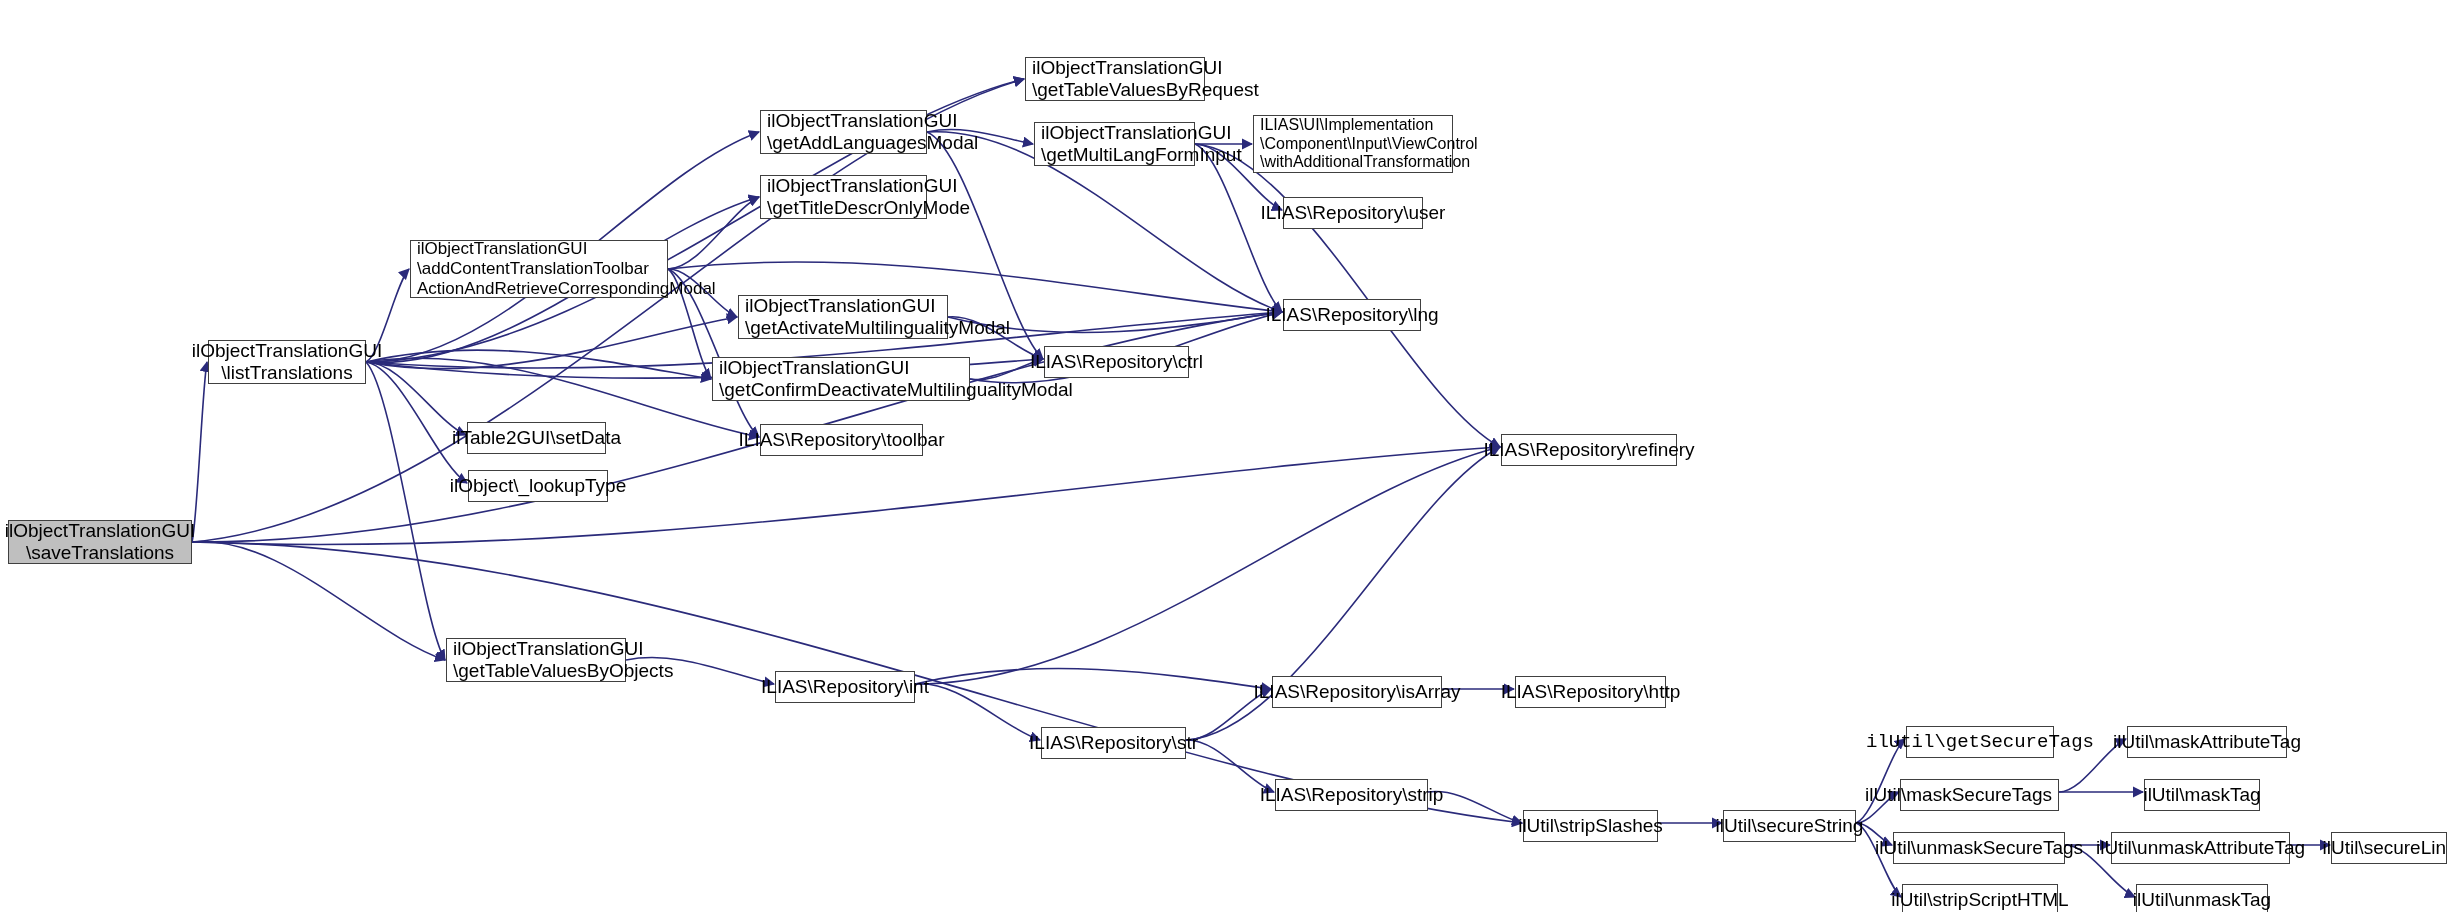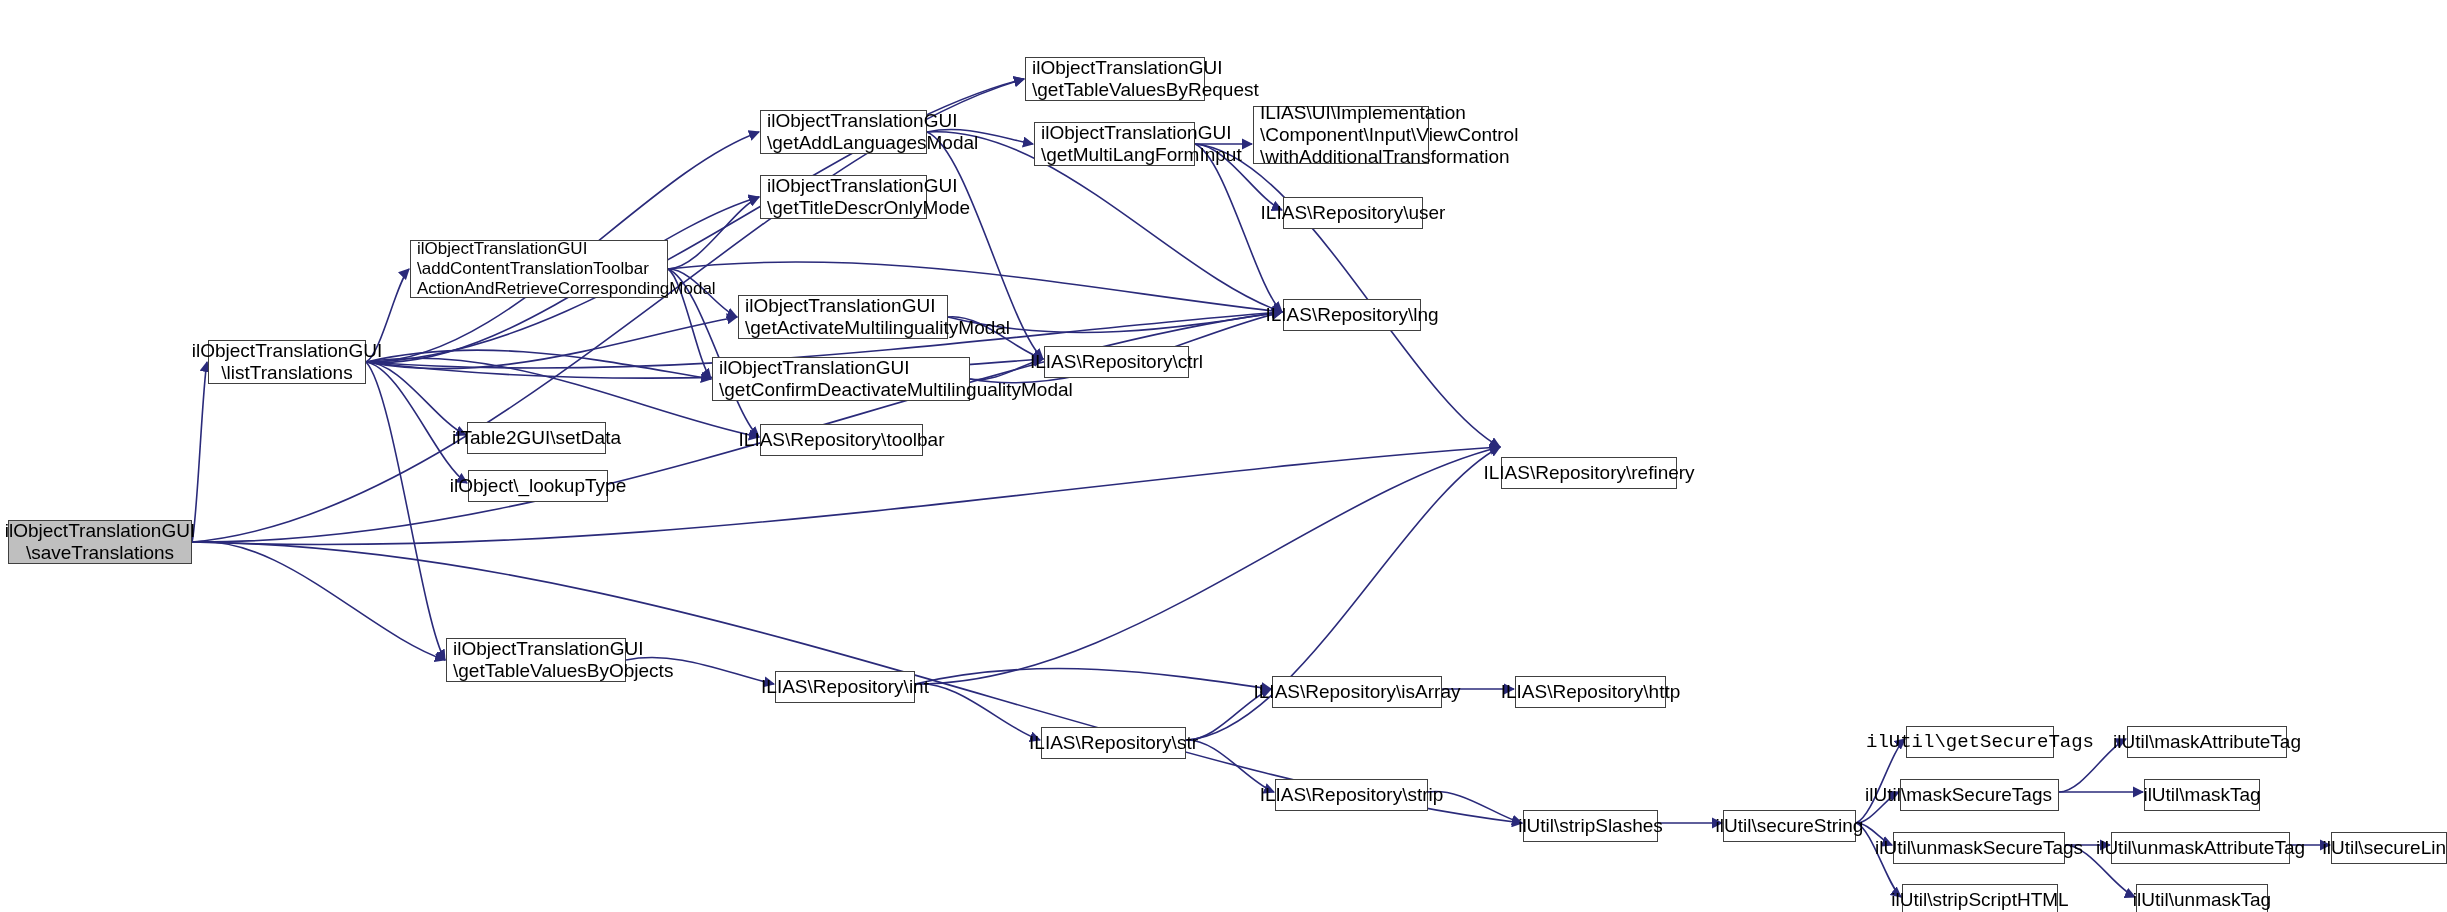--- a/index.html
+++ b/index.html
@@ -108,28 +108,28 @@
       </g>
   </svg>
   <div id="node-layer">
       <div class="node root" style="left: 8px; top: 520px; width: 184px; height: 44px;"><span class="ln">ilObjectTranslationGUI</span><span class="ln">\saveTranslations</span></div>
       <div class="node" style="left: 208px; top: 340px; width: 158px; height: 44px;"><span class="ln">ilObjectTranslationGUI</span><span class="ln">\listTranslations</span></div>
       <div class="node" style="left: 410px; top: 240px; width: 258px; height: 58px; font-size: 17px;"><span class="ln l">ilObjectTranslationGUI</span><span class="ln l">\addContentTranslationToolbar</span><span class="ln l">ActionAndRetrieveCorrespondingModal</span></div>
       <div class="node" style="left: 1025px; top: 57px; width: 180px; height: 44px;"><span class="ln l">ilObjectTranslationGUI</span><span class="ln l">\getTableValuesByRequest</span></div>
       <div class="node" style="left: 760px; top: 110px; width: 167px; height: 44px;"><span class="ln l">ilObjectTranslationGUI</span><span class="ln l">\getAddLanguagesModal</span></div>
       <div class="node" style="left: 760px; top: 175px; width: 167px; height: 44px;"><span class="ln l">ilObjectTranslationGUI</span><span class="ln l">\getTitleDescrOnlyMode</span></div>
       <div class="node" style="left: 1034px; top: 122px; width: 161px; height: 44px;"><span class="ln l">ilObjectTranslationGUI</span><span class="ln l">\getMultiLangFormInput</span></div>
-      <div class="node" style="left: 1253px; top: 106px; width: 176px; height: 58px; font-size: 19px;"><span class="ln l">ILIAS\UI\Implementation</span><span class="ln l">\Component\Input\ViewControl</span><span class="ln l">\withAdditionalTransformation</span></div>
+      <div class="node" style="left: 1253px; top: 115px; width: 200px; height: 58px; font-size: 16px;"><span class="ln l">ILIAS\UI\Implementation</span><span class="ln l">\Component\Input\ViewControl</span><span class="ln l">\withAdditionalTransformation</span></div>
       <div class="node" style="left: 1283px; top: 197px; width: 140px; height: 26px;"><span class="ln">ILIAS\Repository\user</span></div>
       <div class="node" style="left: 738px; top: 295px; width: 210px; height: 44px;"><span class="ln l">ilObjectTranslationGUI</span><span class="ln l">\getActivateMultilingualityModal</span></div>
       <div class="node" style="left: 712px; top: 357px; width: 258px; height: 44px;"><span class="ln l">ilObjectTranslationGUI</span><span class="ln l">\getConfirmDeactivateMultilingualityModal</span></div>
       <div class="node" style="left: 760px; top: 424px; width: 163px; height: 26px; text-align: center;"><span class="ln">ILIAS\Repository\toolbar</span></div>
       <div class="node" style="left: 1044px; top: 346px; width: 145px; height: 26px;"><span class="ln">ILIAS\Repository\ctrl</span></div>
       <div class="node" style="left: 1283px; top: 299px; width: 138px; height: 26px;"><span class="ln">ILIAS\Repository\lng</span></div>
-      <div class="node" style="left: 1501px; top: 434px; width: 176px; height: 26px; margin-top: 23px;"><span class="ln">ILIAS\Repository\refinery</span></div>
+      <div class="node" style="left: 1501px; top: 434px; width: 176px; height: 26px;"><span class="ln">ILIAS\Repository\refinery</span></div>
       <div class="node" style="left: 467px; top: 422px; width: 139px; height: 26px;"><span class="ln">ilTable2GUI\setData</span></div>
       <div class="node" style="left: 468px; top: 470px; width: 140px; height: 26px;"><span class="ln">ilObject\_lookupType</span></div>
       <div class="node" style="left: 446px; top: 638px; width: 180px; height: 44px;"><span class="ln l">ilObjectTranslationGUI</span><span class="ln l">\getTableValuesByObjects</span></div>
       <div class="node" style="left: 775px; top: 671px; width: 140px; height: 26px;"><span class="ln">ILIAS\Repository\int</span></div>
       <div class="node" style="left: 1272px; top: 676px; width: 170px; height: 26px;"><span class="ln">ILIAS\Repository\isArray</span></div>
       <div class="node" style="left: 1515px; top: 676px; width: 151px; height: 26px;"><span class="ln">ILIAS\Repository\http</span></div>
       <div class="node" style="left: 1041px; top: 727px; width: 145px; height: 26px;"><span class="ln">ILIAS\Repository\str</span></div>
       <div class="node" style="left: 1275px; top: 779px; width: 153px; height: 26px;"><span class="ln">ILIAS\Repository\strip</span></div>
       <div class="node" style="left: 1523px; top: 810px; width: 135px; height: 26px;"><span class="ln">ilUtil\stripSlashes</span></div>
       <div class="node" style="left: 1723px; top: 810px; width: 133px; height: 26px; justify-content: center;"><span class="ln">ilUtil\secureString</span></div>

